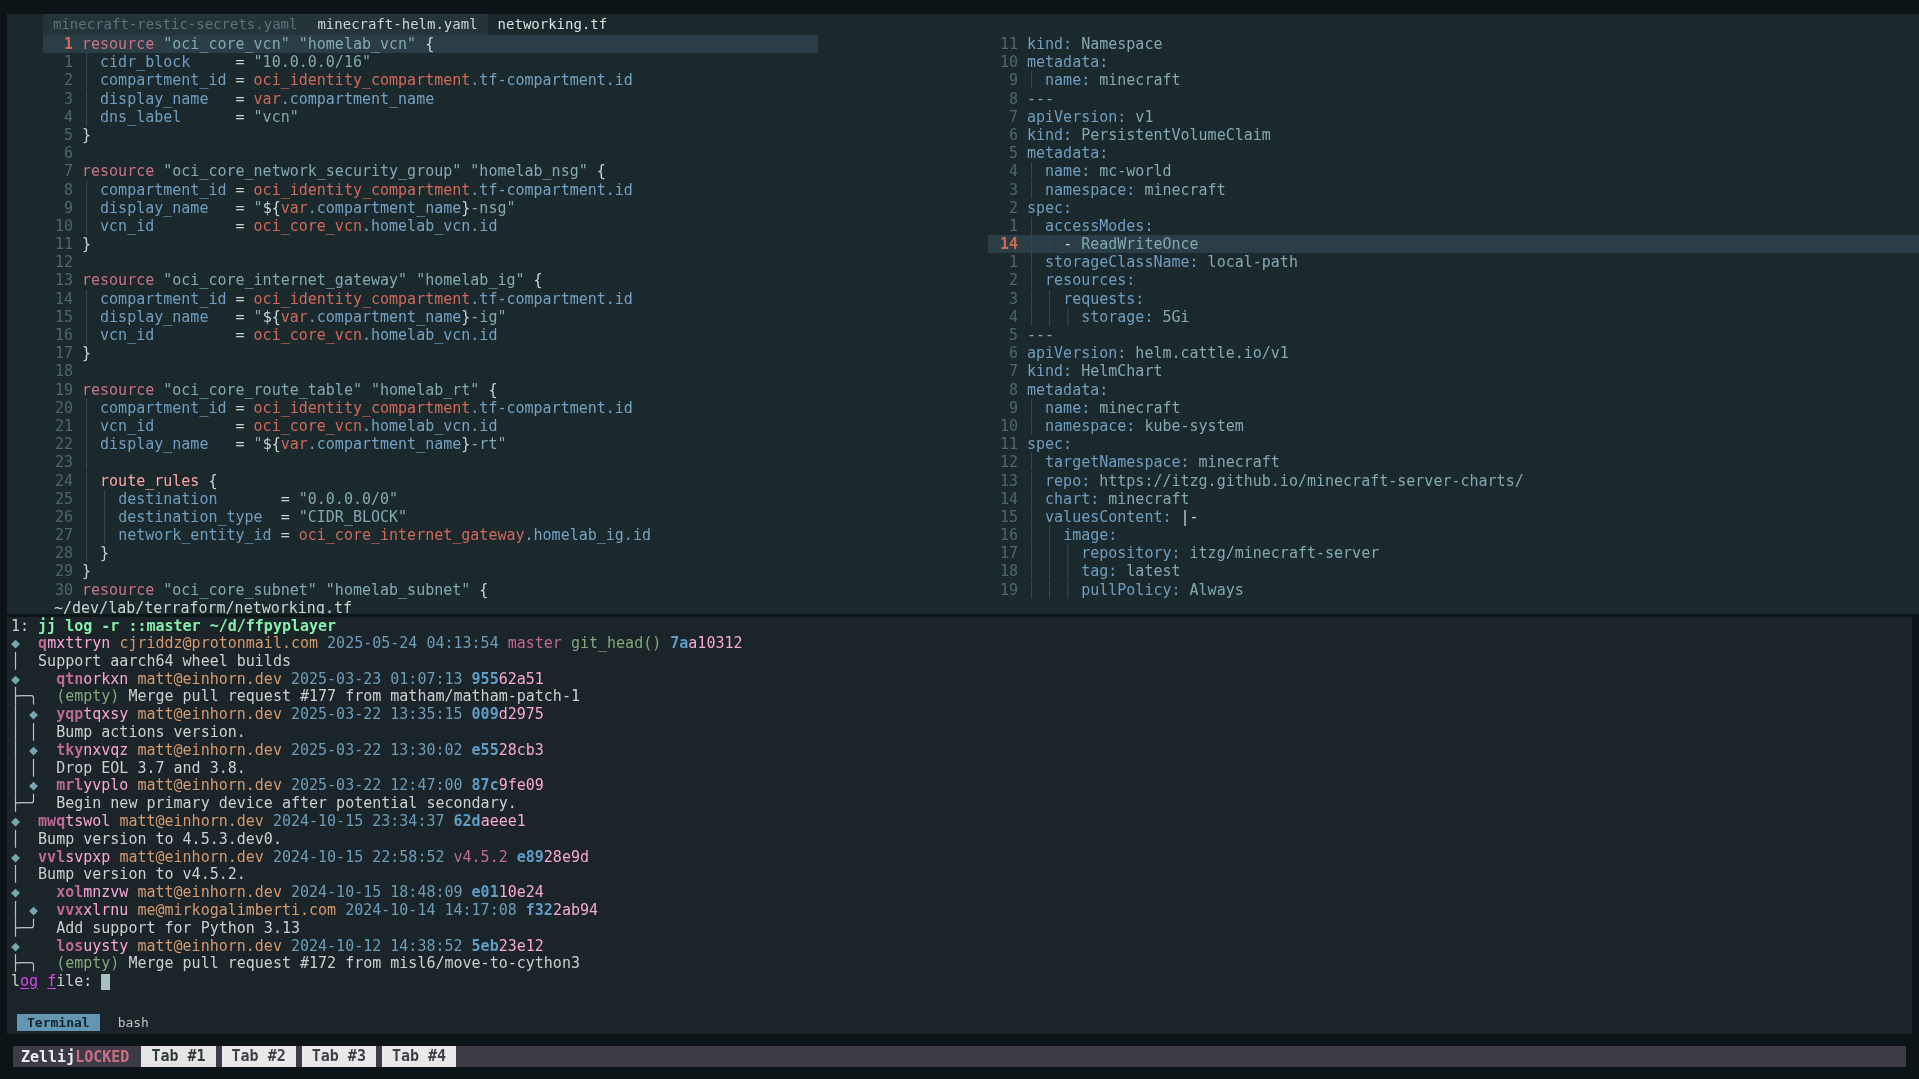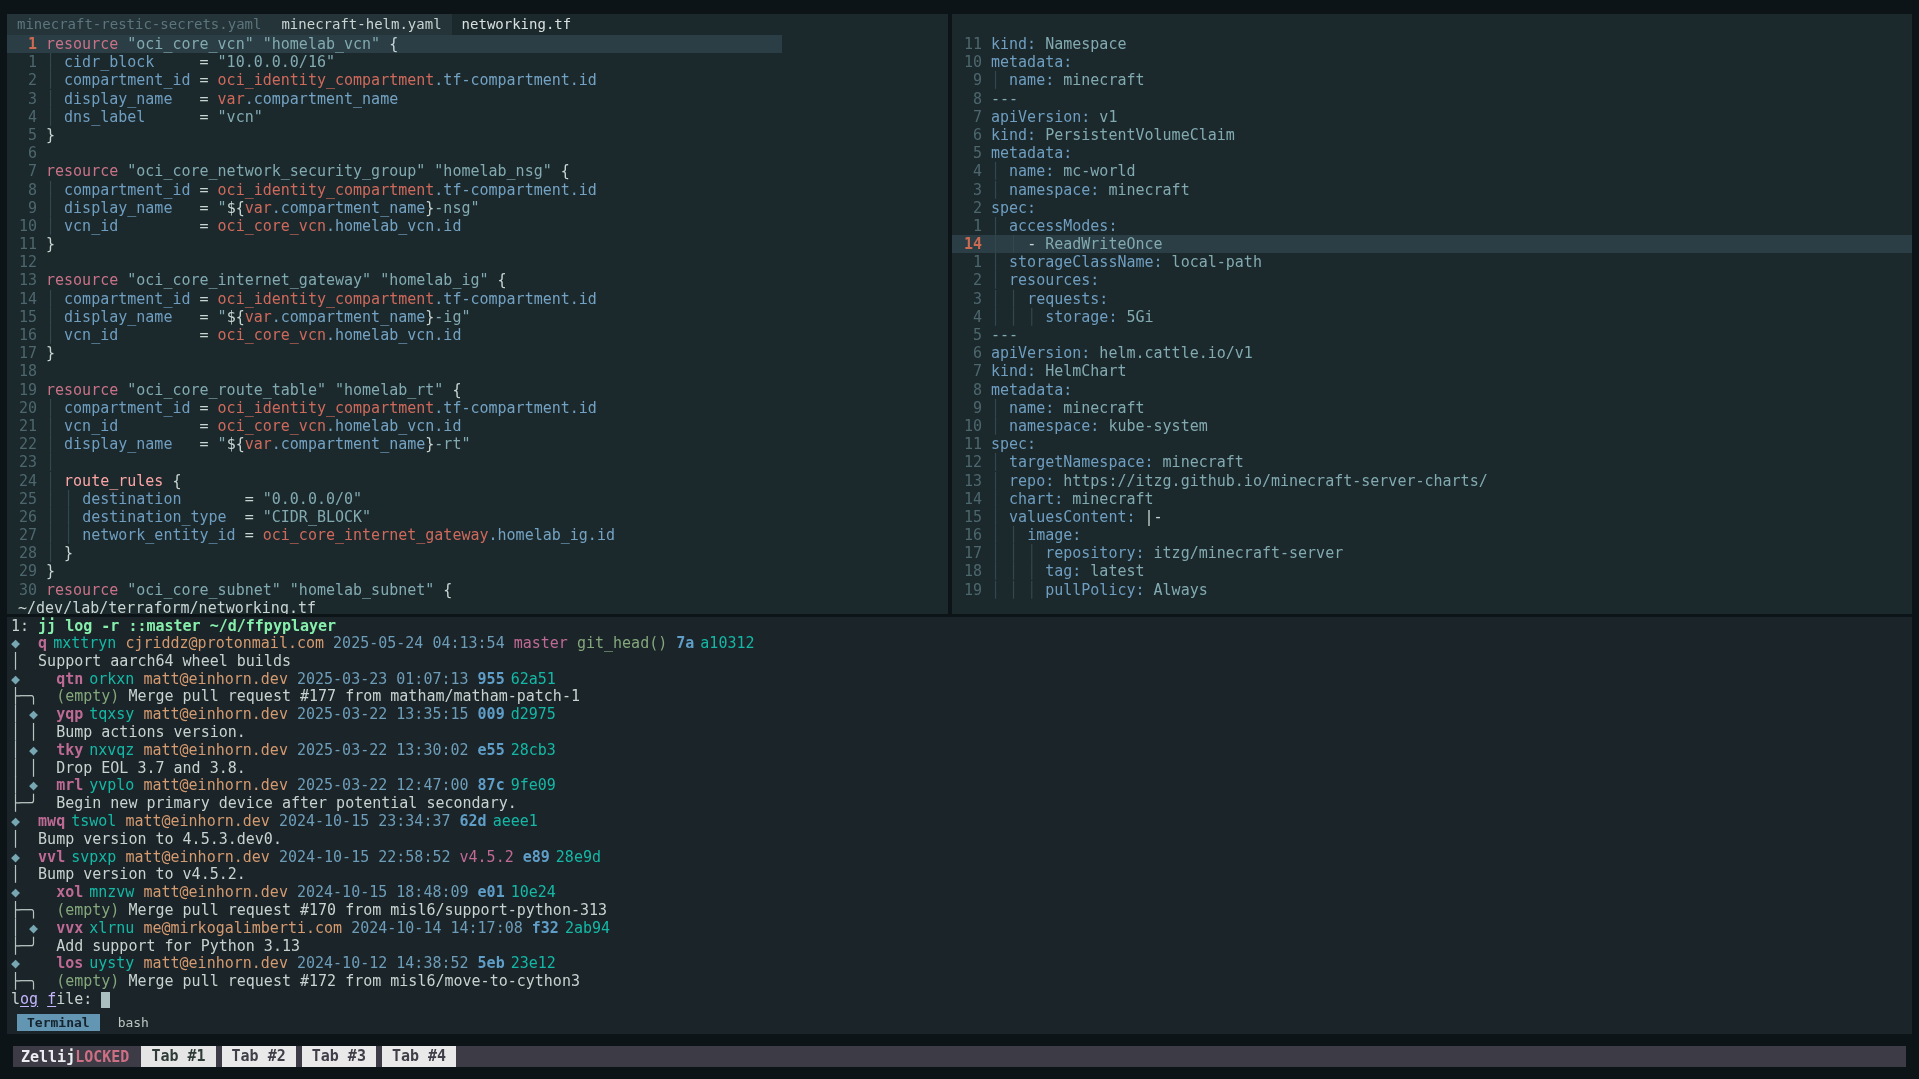--- a/index.html
+++ b/index.html
@@ -1,20 +1,20 @@
 <!DOCTYPE html>
 <html><head>
 <meta charset="utf-8">
 <style>
   html,body{margin:0;padding:0;background:#0d1417;}
   .screen{position:relative;width:1919px;height:1079px;background:#0d1417;overflow:hidden;
           font-family:"DejaVu Sans Mono",monospace;}
   .pane{position:absolute;overflow:hidden;}
   
-  .editor{background:#1b292d;}
+  .editor{background:#1b292d;padding-left:36px;}
   #left-pane{left:7px;top:14px;width:941px;height:600px;}
   #right-pane{left:952px;top:14px;width:960px;height:600px;}
   .bufferline{height:21px;line-height:21px;font-size:14px;display:flex;background:#1b292d;}
   .tab{padding:0 10px;background:#253439;color:#c9d5d3;white-space:pre;}
   .tab.dim{color:#5b767c;}
   .tab.active{background:#1b292d;color:#d7e1df;}
   .elines{font:15px/18.2px "DejaVu Sans Mono",monospace;}
   #right-pane .elines{padding-top:21px;}
   .row{display:flex;height:18.2px;white-space:pre;}
   .row.cur{background:#2b3d45;}
@@ -34,28 +34,28 @@
   .tk-g{color:#33484d;}
   
   #terminal-pane{left:7px;top:617px;width:1905px;height:417px;background:#1b2428;}
   .trow.title{font:15px/18px "DejaVu Sans Mono",monospace;padding-left:4px;white-space:pre;}
   .tk-cmd{color:#86efac;font-weight:bold;}
   .tlines{font:15px/17.8px "DejaVu Sans Mono",monospace;padding-left:4px;}
   .tlines .row{height:17.8px;}
   .tk-gr{color:#b6c4c2;}
   .tk-nd{color:#76a7b2;}
   .tk-cid{color:#bd6a94;font-weight:bold;}
-  .tk-dim{color:#14b8a6;margin-left:6px;}
+  .tk-dim{color:#f9a8d4;}
   .tk-em{color:#d49a70;}
   .tk-ts{color:#6d9db8;}
   .tk-pink{color:#c16a96;}
   .tk-grn{color:#84a87c;}
   .tk-oid{color:#5f9ec8;font-weight:bold;}
   .tk-txt{color:#c7d3d1;}
-  .tk-u{color:#c4b5fd;text-decoration:underline;text-underline-offset:2px;}
+  .tk-u{color:#d946ef;text-decoration:underline;text-underline-offset:2px;}
   .blk{display:inline-block;width:9px;height:16px;background:#a9bfc0;vertical-align:text-bottom;}
   .ttabs{position:absolute;left:0;bottom:0;height:24px;display:flex;align-items:center;
          padding-left:10px;gap:18px;font-size:13px;}
   .ttab{padding:1px 10px;background:#6396b3;color:#16242c;font-weight:bold;}
   .ttab.off{background:transparent;color:#b9c6c4;font-weight:normal;padding:1px 0;}
   
   .zbar{position:absolute;left:13px;top:1046px;width:1893px;height:21px;background:#3c3b46;
         display:flex;align-items:center;font-size:15px;}
   .zapp{color:#eceef2;font-weight:bold;margin-left:8px;white-space:pre;}
   .zmode{color:#ce6f84;font-weight:bold;white-space:pre;}
@@ -158,21 +158,20 @@
         <div class="row"><span class="code"><span class="tk-gr">│ │</span><span class="tk-pl">  </span><span class="tk-txt">Bump actions version.</span></span></div>
         <div class="row"><span class="code"><span class="tk-gr">│ </span><span class="tk-nd">◆</span><span class="tk-pl">  </span><span class="tk-cid">tky</span><span class="tk-dim">nxvqz</span><span class="tk-pl"> </span><span class="tk-em">matt@einhorn.dev</span><span class="tk-pl"> </span><span class="tk-ts">2025-03-22 13:30:02</span><span class="tk-pl"> </span><span class="tk-oid">e55</span><span class="tk-dim">28cb3</span></span></div>
         <div class="row"><span class="code"><span class="tk-gr">│ │</span><span class="tk-pl">  </span><span class="tk-txt">Drop EOL 3.7 and 3.8.</span></span></div>
         <div class="row"><span class="code"><span class="tk-gr">│ </span><span class="tk-nd">◆</span><span class="tk-pl">  </span><span class="tk-cid">mrl</span><span class="tk-dim">yvplo</span><span class="tk-pl"> </span><span class="tk-em">matt@einhorn.dev</span><span class="tk-pl"> </span><span class="tk-ts">2025-03-22 12:47:00</span><span class="tk-pl"> </span><span class="tk-oid">87c</span><span class="tk-dim">9fe09</span></span></div>
         <div class="row"><span class="code"><span class="tk-gr">├─╯</span><span class="tk-pl">  </span><span class="tk-txt">Begin new primary device after potential secondary.</span></span></div>
         <div class="row"><span class="code"><span class="tk-nd">◆</span><span class="tk-pl">  </span><span class="tk-cid">mwq</span><span class="tk-dim">tswol</span><span class="tk-pl"> </span><span class="tk-em">matt@einhorn.dev</span><span class="tk-pl"> </span><span class="tk-ts">2024-10-15 23:34:37</span><span class="tk-pl"> </span><span class="tk-oid">62d</span><span class="tk-dim">aeee1</span></span></div>
         <div class="row"><span class="code"><span class="tk-gr">│</span><span class="tk-pl">  </span><span class="tk-txt">Bump version to 4.5.3.dev0.</span></span></div>
         <div class="row"><span class="code"><span class="tk-nd">◆</span><span class="tk-pl">  </span><span class="tk-cid">vvl</span><span class="tk-dim">svpxp</span><span class="tk-pl"> </span><span class="tk-em">matt@einhorn.dev</span><span class="tk-pl"> </span><span class="tk-ts">2024-10-15 22:58:52</span><span class="tk-pl"> </span><span class="tk-pink">v4.5.2</span><span class="tk-pl"> </span><span class="tk-oid">e89</span><span class="tk-dim">28e9d</span></span></div>
         <div class="row"><span class="code"><span class="tk-gr">│</span><span class="tk-pl">  </span><span class="tk-txt">Bump version to v4.5.2.</span></span></div>
         <div class="row"><span class="code"><span class="tk-nd">◆</span><span class="tk-pl">    </span><span class="tk-cid">xol</span><span class="tk-dim">mnzvw</span><span class="tk-pl"> </span><span class="tk-em">matt@einhorn.dev</span><span class="tk-pl"> </span><span class="tk-ts">2024-10-15 18:48:09</span><span class="tk-pl"> </span><span class="tk-oid">e01</span><span class="tk-dim">10e24</span></span></div>
-        <div class="row"><span class="code"><span class="tk-gr">├─╮</span><span class="tk-pl">  </span><span class="tk-grn">(empty)</span><span class="tk-txt"> Merge pull request #170 from misl6/support-python-313</span></span></div>
         <div class="row"><span class="code"><span class="tk-gr">│ </span><span class="tk-nd">◆</span><span class="tk-pl">  </span><span class="tk-cid">vvx</span><span class="tk-dim">xlrnu</span><span class="tk-pl"> </span><span class="tk-em">me@mirkogalimberti.com</span><span class="tk-pl"> </span><span class="tk-ts">2024-10-14 14:17:08</span><span class="tk-pl"> </span><span class="tk-oid">f32</span><span class="tk-dim">2ab94</span></span></div>
         <div class="row"><span class="code"><span class="tk-gr">├─╯</span><span class="tk-pl">  </span><span class="tk-txt">Add support for Python 3.13</span></span></div>
         <div class="row"><span class="code"><span class="tk-nd">◆</span><span class="tk-pl">    </span><span class="tk-cid">los</span><span class="tk-dim">uysty</span><span class="tk-pl"> </span><span class="tk-em">matt@einhorn.dev</span><span class="tk-pl"> </span><span class="tk-ts">2024-10-12 14:38:52</span><span class="tk-pl"> </span><span class="tk-oid">5eb</span><span class="tk-dim">23e12</span></span></div>
         <div class="row"><span class="code"><span class="tk-gr">├─╮</span><span class="tk-pl">  </span><span class="tk-grn">(empty)</span><span class="tk-txt"> Merge pull request #172 from misl6/move-to-cython3</span></span></div>
         <div class="row"><span class="code"><span class="tk-txt">l</span><span class="tk-u">og</span><span class="tk-txt"> </span><span class="tk-u">f</span><span class="tk-txt">ile:</span><span class="tk-pl"> </span><span class="blk"></span></span></div>
       </div>
     <div class="ttabs">
         <div class="ttab">Terminal</div>
         <div class="ttab off">bash</div>
       </div>

